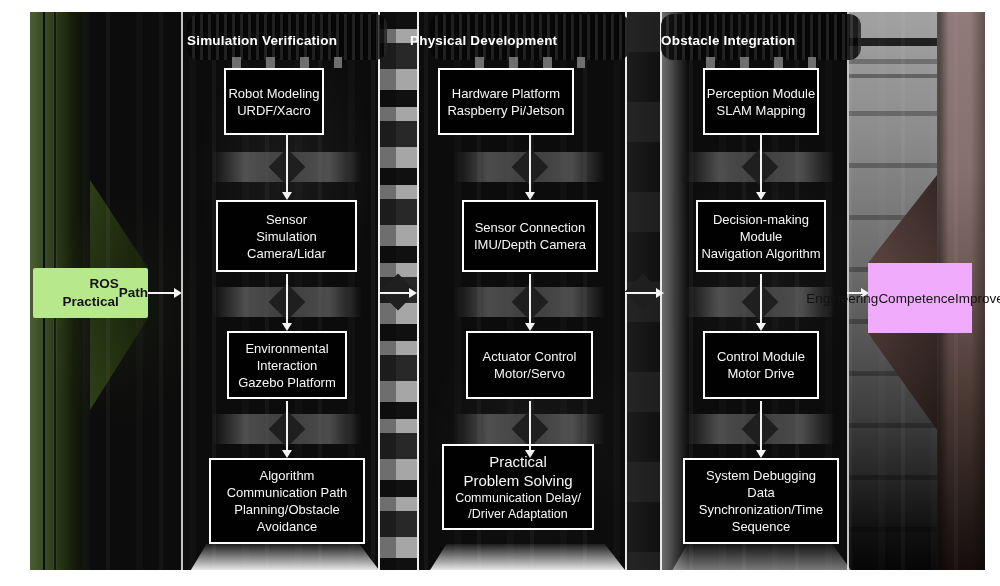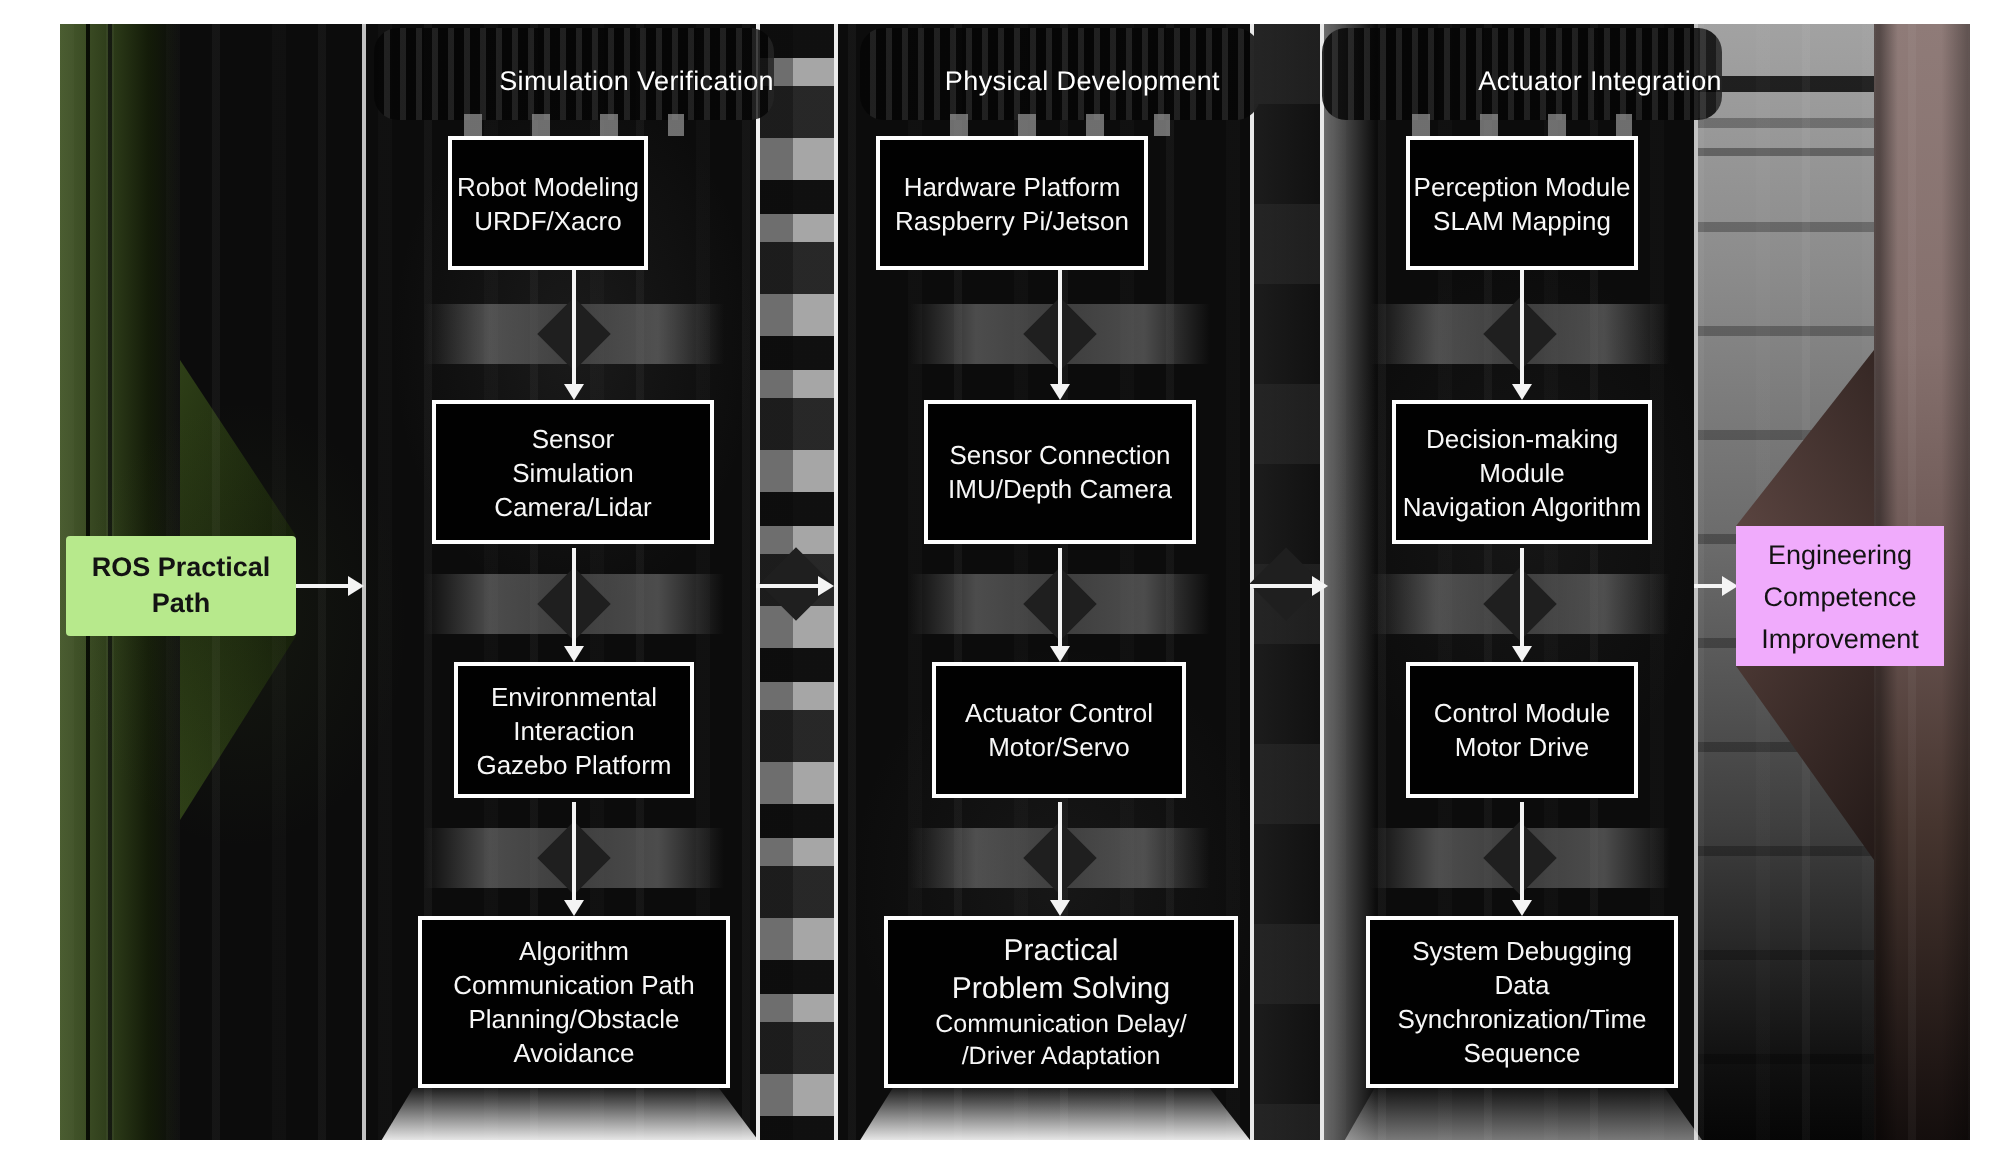--- a/index.html
+++ b/index.html
@@ -57,44 +57,44 @@
     background:linear-gradient(to top,rgba(248,248,248,.92),rgba(150,150,150,.12))}
   .rf1{left:153px;width:196px}.rf2{left:392px;width:203px}.rf3{left:635px;width:186px;opacity:.5}
   .mottle{left:0;top:0;width:955px;height:558px;z-index:1;background:
     radial-gradient(ellipse 130px 190px at 257px 160px,rgba(130,130,130,.12),rgba(0,0,0,0) 70%),
     radial-gradient(ellipse 150px 170px at 500px 430px,rgba(120,120,120,.10),rgba(0,0,0,0) 70%),
     radial-gradient(ellipse 140px 190px at 731px 250px,rgba(120,120,120,.09),rgba(0,0,0,0) 70%),
     radial-gradient(ellipse 120px 160px at 90px 300px,rgba(90,120,50,.10),rgba(0,0,0,0) 70%),
     repeating-linear-gradient(90deg,rgba(255,255,255,.02) 0 7px,rgba(0,0,0,0) 7px 23px,rgba(255,255,255,.04) 23px 27px,rgba(0,0,0,0) 27px 53px)}
 
   
-  .coltitle{color:#ffffff;font-weight:normal;font-size:13.5px;letter-spacing:.2px;
-    text-align:right;z-index:5;top:21px}
+  .coltitle{color:#ffffff;font-weight:bold;font-size:13.5px;letter-spacing:.2px;
+    text-align:left;z-index:5;top:21px}
   .t1{left:157px;width:200px}.t2{left:380px;width:200px}.t3{left:631px;width:200px}
 
   .box{background:#010101;border:2px solid #fefefe;color:#f7f7f7;display:flex;
     flex-direction:column;justify-content:center;align-items:center;text-align:center;
     font-size:13px;line-height:17px;z-index:5}
   .box div{position:static}
   .big{font-size:15px;line-height:19px}
   .small{font-size:12.5px;line-height:16px}
   .p11{left:194px;top:56px;width:100px;height:67px}
   .p12{left:186px;top:188px;width:141px;height:72px}
   .p13{left:197px;top:319px;width:120px;height:68px}
   .p14{left:179px;top:446px;width:156px;height:86px}
   .p21{left:408px;top:56px;width:136px;height:67px}
   .p22{left:432px;top:188px;width:136px;height:72px}
   .p23{left:436px;top:319px;width:127px;height:68px}
-  .p24{left:412px;top:446px;width:177px;height:86px}
+  .p24{left:412px;top:432px;width:152px;height:86px}
   .p31{left:673px;top:56px;width:116px;height:67px}
   .p32{left:666px;top:188px;width:130px;height:72px}
   .p33{left:673px;top:319px;width:116px;height:68px}
   .p34{left:653px;top:446px;width:156px;height:86px}
 
-  .node{display:flex;flex-direction:column;justify-content:center;align-items:center;
+  .node{display:flex;flex-direction:row;justify-content:center;align-items:center;
     text-align:right;z-index:6;color:#131313}
   .node div{position:static}
   .start{left:3px;top:256px;width:115px;height:50px;font-weight:bold;font-size:13.5px;
     line-height:18px;border-radius:2px}
   .end{left:838px;top:251px;width:104px;height:70px;font-size:13.5px;line-height:21px}
 
   .va{width:2px;background:#f4f4f4;z-index:5}
   .va i{left:-4px;bottom:-8px;width:0;height:0;border-left:5px solid transparent;
     border-right:5px solid transparent;border-top:8px solid #f4f4f4}
   .vc1{left:256px}.vc2{left:499px}.vc3{left:730px}
@@ -148,21 +148,21 @@
   <div class="dia dx3 dy2"></div>
   <div class="dia dx3 dy3"></div>
   <div class="dia dh1"></div>
   <div class="dia dh2"></div>
   <div class="refl rf1"></div>
   <div class="refl rf2"></div>
   <div class="refl rf3"></div>
 
   <div class="coltitle t1">Simulation Verification</div>
   <div class="coltitle t2">Physical Development</div>
-  <div class="coltitle t3">Actuator Integration</div>
+  <div class="coltitle t3">Obstacle Integration</div>
 
   <div class="node start" style="background-color: rgb(183, 233, 140);">
     <div>ROS Practical</div>
     <div>Path</div>
   </div>
   <div class="node end" style="background-color: #f0abfc;">
     <div>Engineering</div>
     <div>Competence</div>
     <div>Improvement</div>
   </div>

